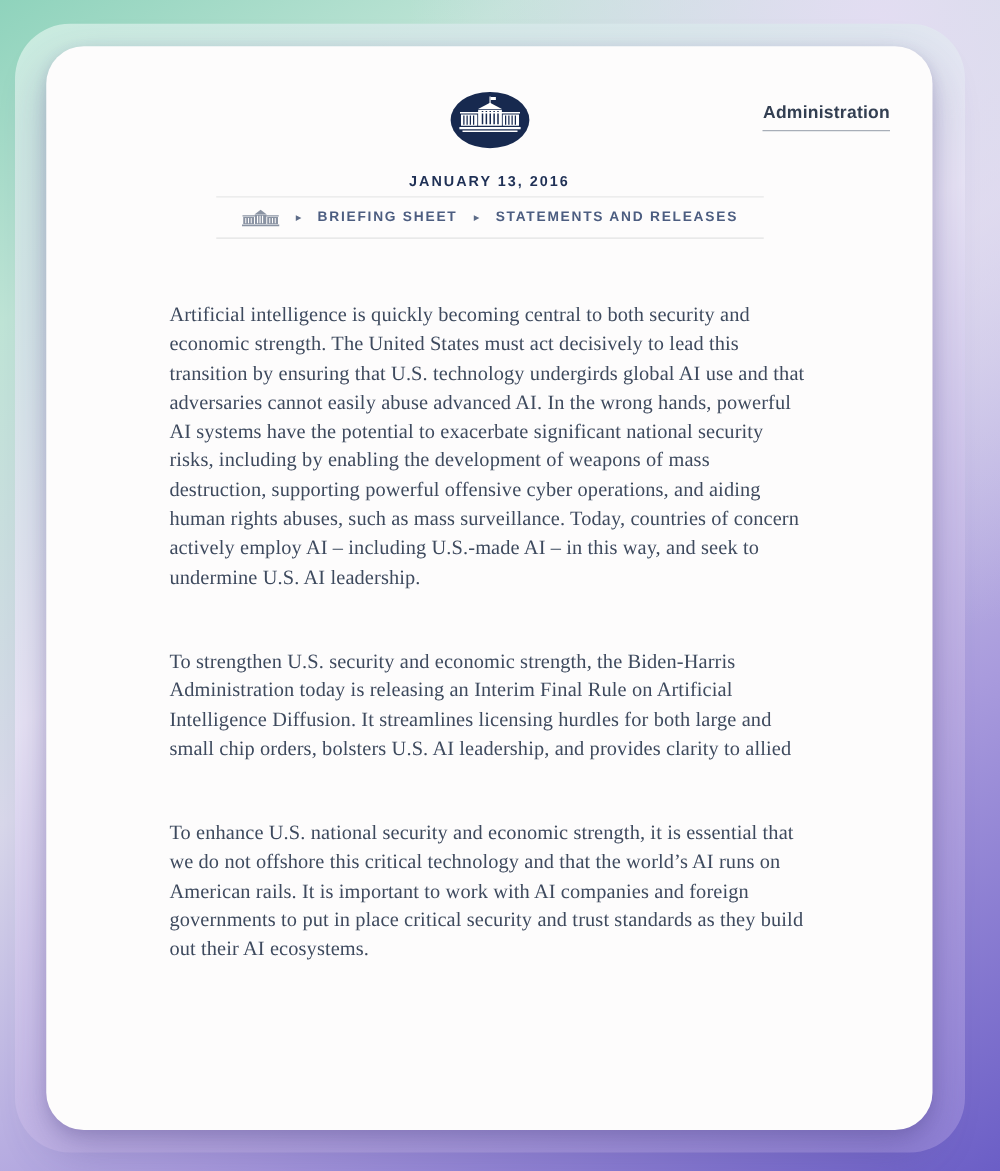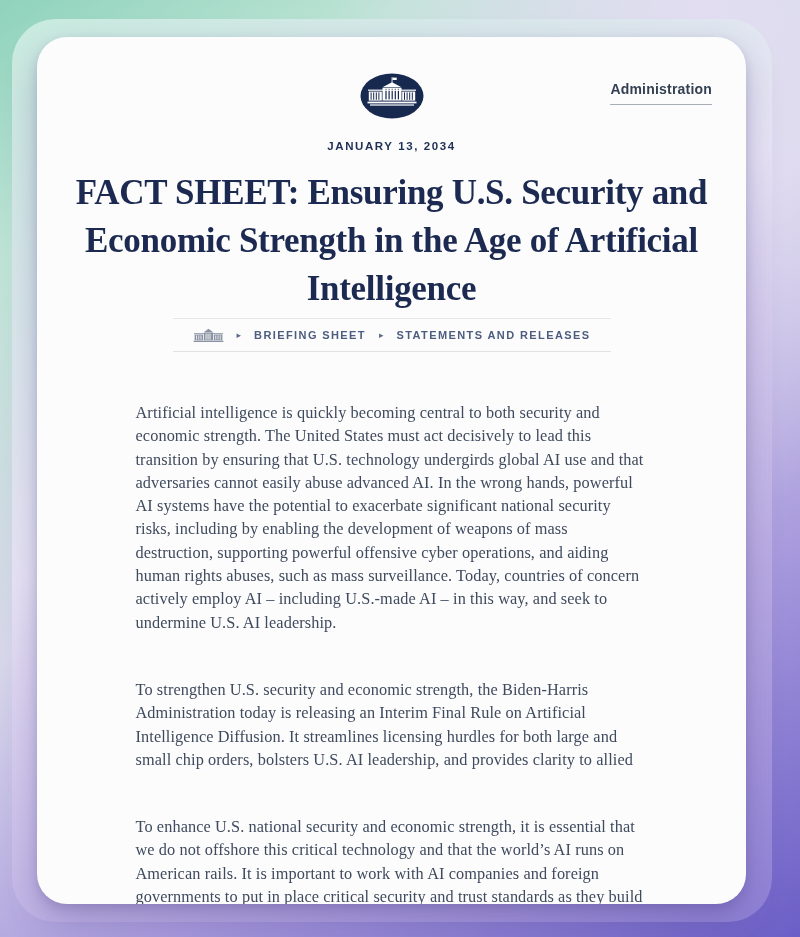--- a/index.html
+++ b/index.html
@@ -141,26 +141,22 @@
           <rect x="44" y="19.4" width="1" height="7.4"></rect>
           <rect x="46.6" y="19.4" width="1" height="7.4"></rect>
           <rect x="49.2" y="19.4" width="1" height="7.4"></rect>
           <rect x="51.8" y="19.4" width="1" height="7.4"></rect>
         </g>
         <rect x="7.5" y="28.6" width="49" height="1.8" fill="#ffffff"></rect>
         <rect x="10" y="31.4" width="44" height="1.2" fill="#ffffff"></rect>
       </svg>
     </span>
 
-    <div class="date">JANUARY 13, 2034</div>
+    <div class="date">JANUARY 13, 2016</div>
 
-    <h1 class="title"><span>FACT SHEET: Ensuring U.S. Security</span>
-      <span>and Economic Strength in the Age of</span>
-      <span>Artificial Intelligence</span>
-    </h1>
 
     <nav class="crumbs">
       <span class="crumb-home">
         <svg width="31" height="15" viewBox="0 0 31 15" aria-hidden="true">
           <g fill="#8a93a3">
             <rect x="1" y="5.2" width="29" height="1"></rect>
             <polygon points="15.5,0.8 20.5,4.6 10.5,4.6"></polygon>
             <rect x="11" y="4.8" width="9" height="7.4"></rect>
             <rect x="1.6" y="6.6" width="8.6" height="5.6"></rect>
             <rect x="20.8" y="6.6" width="8.6" height="5.6"></rect>

